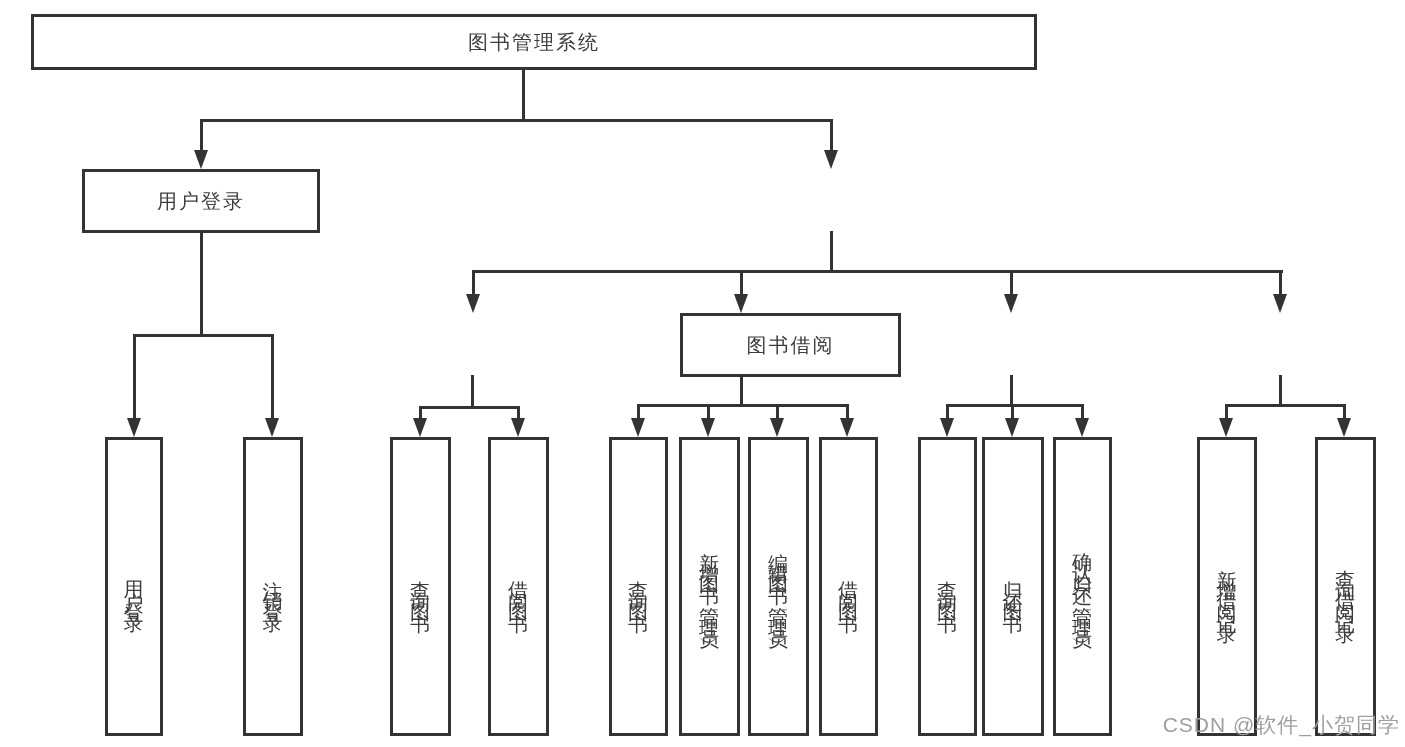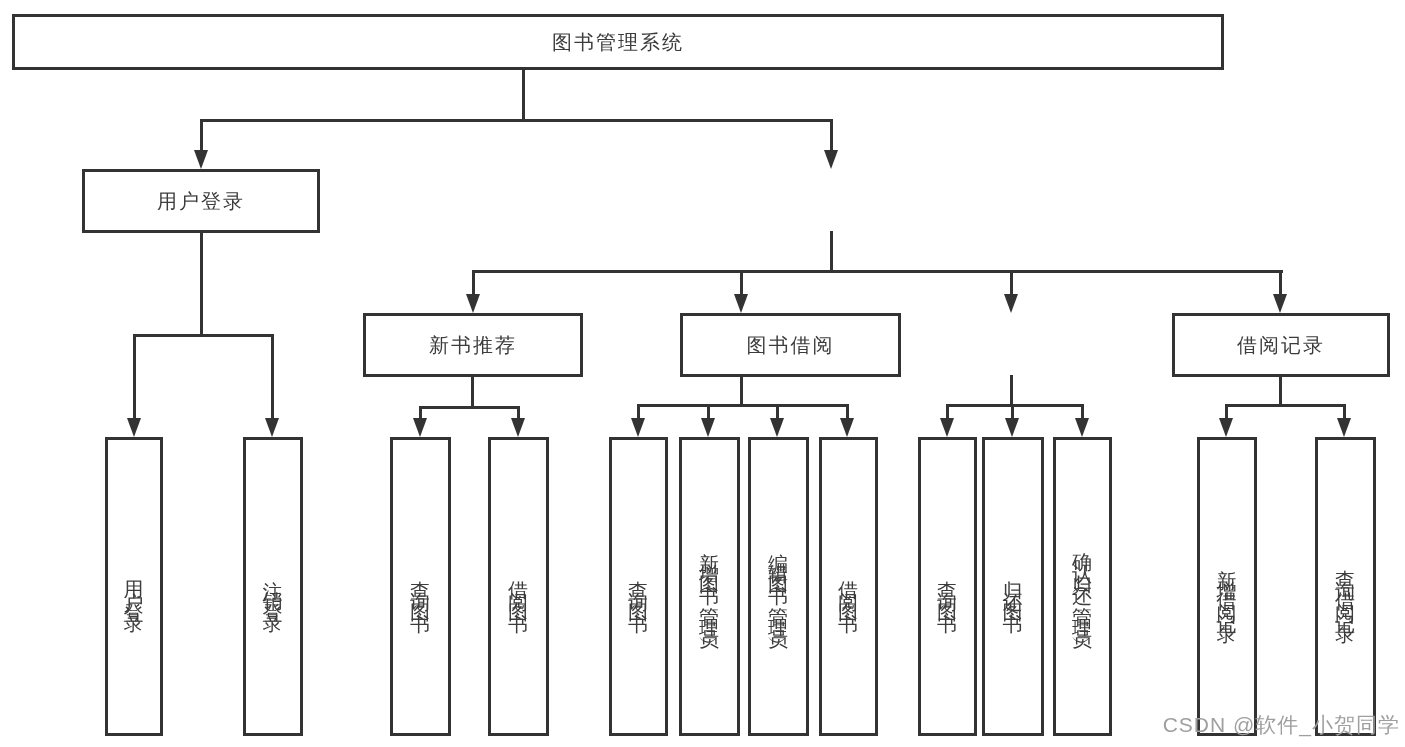--- a/index.html
+++ b/index.html
@@ -26,21 +26,21 @@
   .wm{
     position:absolute;right:5px;bottom:8px;font-size:21px;letter-spacing:1px;
     color:var(--wm,#aaa);white-space:nowrap;z-index:5;
   }
 </style>
 </head>
 <body>
 
 <div class="canvas">
 
-  <div class="box" style="left:12px;top:14px;width:1212px;height:56px;">
+  <div class="box" style="left:31px;top:14px;width:1006px;height:56px;">
     <span class="hlabel">图书管理系统</span>
   </div>
 
   <div>
     <div class="vl" style="left:522px;top:68px;height:54px;"></div>
     <div class="hl" style="left:200px;top:119px;width:633px;"></div>
     <div class="vl" style="left:200px;top:119px;height:33px;"></div>
     <div class="ah" style="left:194px;top:150px;"></div>
     <div class="vl" style="left:830px;top:119px;height:33px;"></div>
     <div class="ah" style="left:824px;top:150px;"></div>
@@ -65,28 +65,22 @@
     <div class="vl" style="left:472px;top:270px;height:26px;"></div>
     <div class="ah" style="left:466px;top:294px;"></div>
     <div class="vl" style="left:740px;top:270px;height:26px;"></div>
     <div class="ah" style="left:734px;top:294px;"></div>
     <div class="vl" style="left:1010px;top:270px;height:26px;"></div>
     <div class="ah" style="left:1004px;top:294px;"></div>
     <div class="vl" style="left:1279px;top:270px;height:26px;"></div>
     <div class="ah" style="left:1273px;top:294px;"></div>
   </div>
 
-  <div class="box" style="left:363px;top:313px;width:220px;height:64px;">
-    <span class="hlabel">新书推荐</span>
-  </div>
   <div class="box" style="left:632px;top:313px;width:221px;height:64px;margin-left:48px;">
     <span class="hlabel">图书借阅</span>
-  </div>
-  <div class="box" style="left:1172px;top:313px;width:218px;height:64px;">
-    <span class="hlabel">借阅记录</span>
   </div>
 
   <div>
     <div class="vl" style="left:471px;top:375px;height:34px;"></div>
     <div class="hl" style="left:419px;top:406px;width:101px;"></div>
     <div class="vl" style="left:419px;top:406px;height:13px;"></div>
     <div class="ah" style="left:413px;top:418px;"></div>
     <div class="vl" style="left:517px;top:406px;height:13px;"></div>
     <div class="ah" style="left:511px;top:418px;"></div>
   </div>

